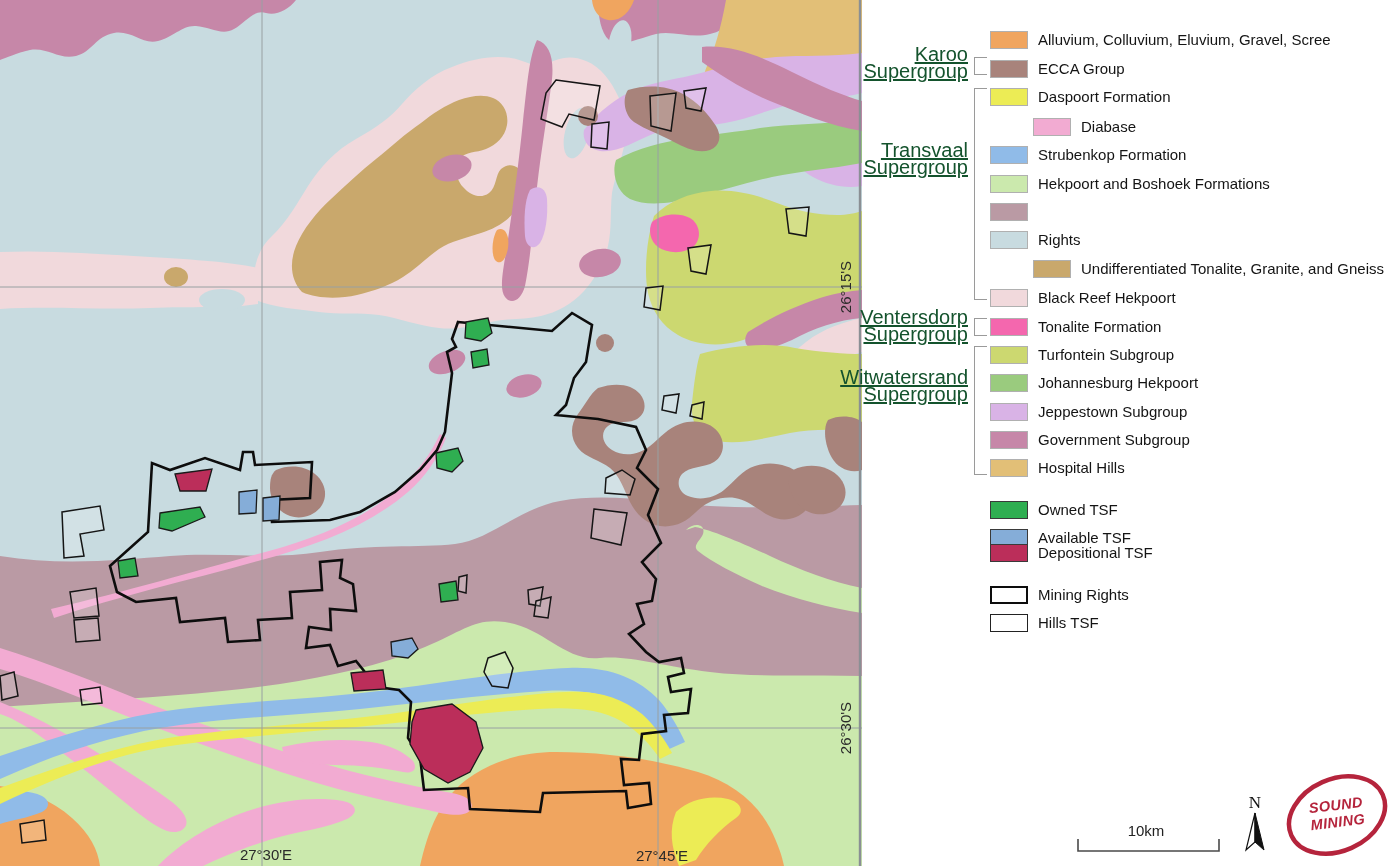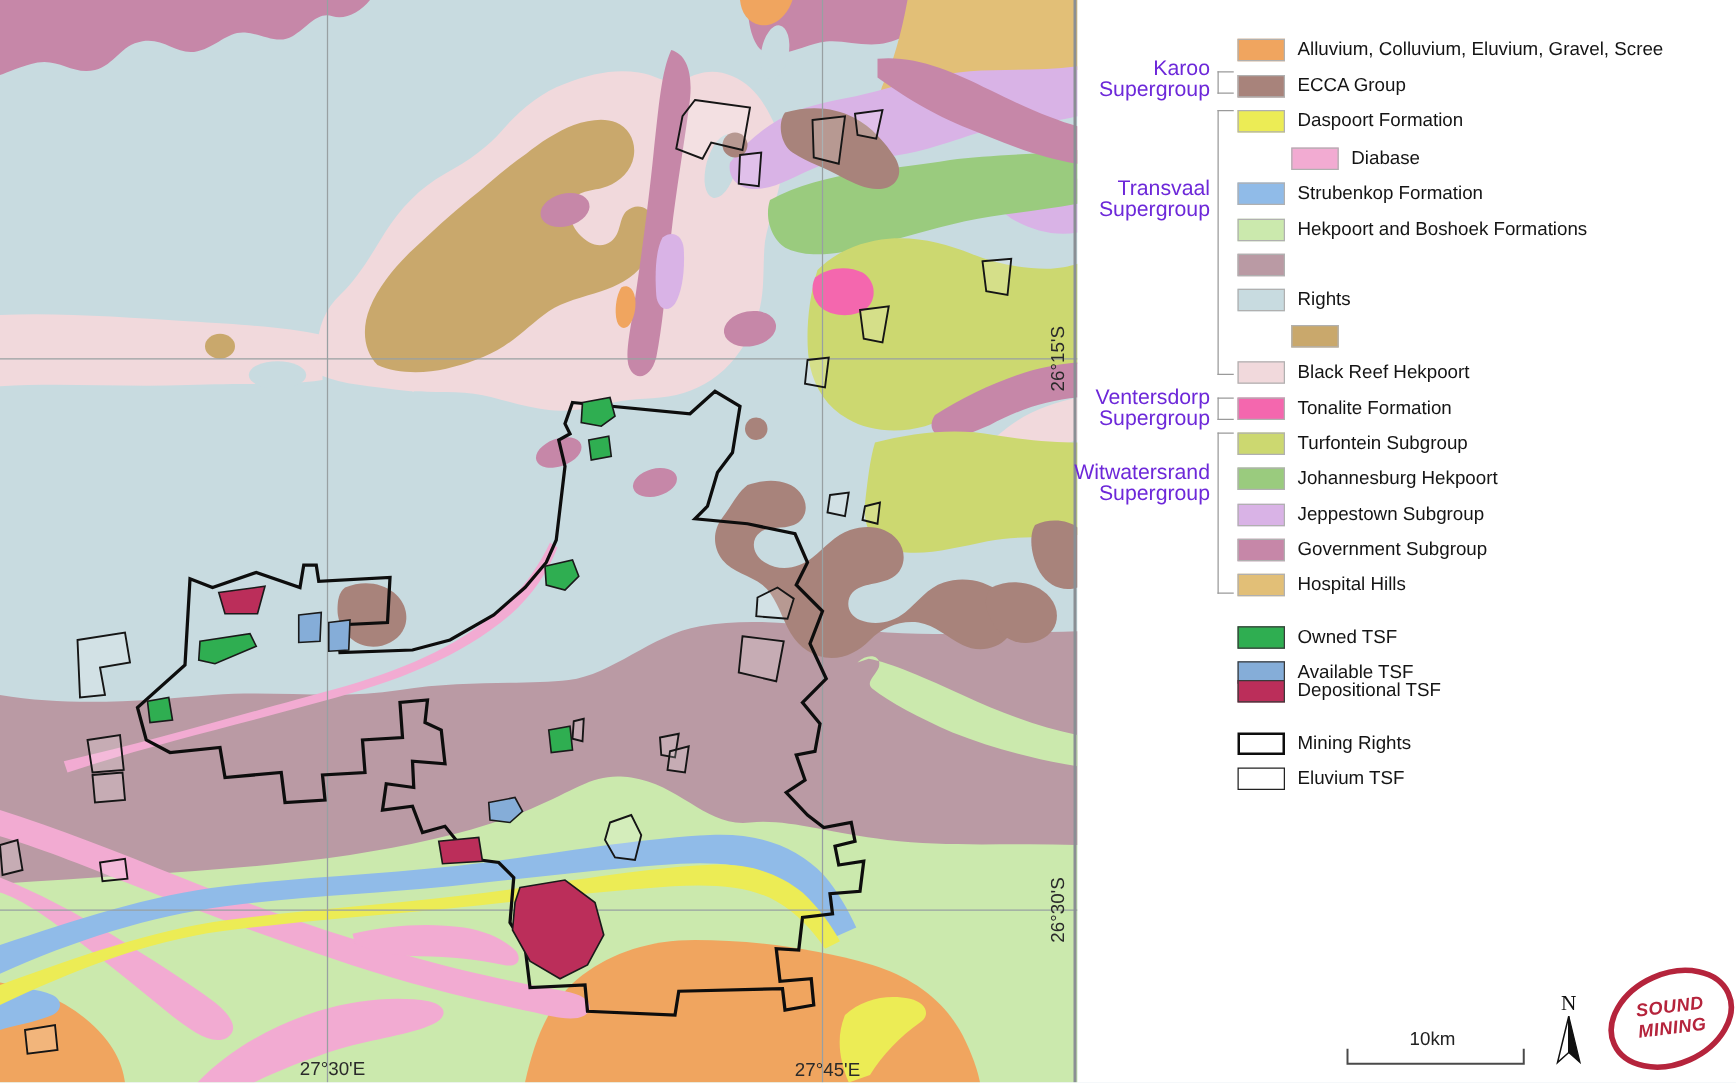--- a/index.html
+++ b/index.html
@@ -6,21 +6,21 @@
   #page{position:relative;width:1389px;height:866px;background:#ffffff;overflow:hidden;
         font-family:"Liberation Sans", sans-serif;color:#1a1a1a;}
   #map-wrap{position:absolute;left:0;top:0;width:862px;height:866px;}
   .lrow{position:absolute;left:990px;display:flex;align-items:center;height:20px;}
   .lrow.ind{left:1033px;}
   .sw{display:inline-block;width:38px;height:18px;border:1px solid #b0b0b0;box-sizing:border-box;}
   .sw.tsf{border:1.5px solid #3a3a3a;}
   .sw.sw-mining{background:#fff;border:2.5px solid #0d0d0d;}
   .sw.sw-target{background:#fff;border:1.3px solid #222;}
   .lbl{margin-left:10px;font-size:15px;line-height:18px;white-space:nowrap;color:#141414;}
-  .ggroup{position:absolute;width:158px;left:810px;text-align:right;font-size:17px;line-height:17px;color:#6d28d9;}
+  .ggroup{position:absolute;width:158px;left:810px;text-align:right;font-size:20px;line-height:17px;color:#14532d;text-decoration:underline;}
   .bracket{position:absolute;left:974px;width:12px;border-left:1px solid #9a9a9a;
            border-top:1px solid #9a9a9a;border-bottom:1px solid #9a9a9a;}
   svg text{font-family:"Liberation Sans", sans-serif;}
   .coord{font-size:15px;fill:#2a2a2a;}
   .scale-txt{font-size:15px;fill:#222;}
   .north-n{font-family:"Liberation Serif", serif;font-size:17px;fill:#111;}
   .logo-txt{font-size:14.5px;font-weight:bold;font-style:italic;letter-spacing:.4px;}
 </style>
 </head>
 <body>
@@ -224,20 +224,21 @@
       </div>
     <div class="lrow" style="top:202px">
         <span class="sw" style="fill: rgb(186, 154, 164); background-color: rgb(186, 154, 164);"></span>
       </div>
     <div class="lrow" style="top:230px">
         <span class="sw" style="fill: rgb(200, 219, 224); background-color: rgb(200, 219, 224);"></span>
         <span class="lbl">Rights</span>
       </div>
     <div class="lrow ind" style="top:259px">
         <span class="sw" style="fill: rgb(201, 168, 108); background-color: rgb(201, 168, 108);"></span>
+        <span class="lbl">Undifferentiated Tonalite, Granite, and Gneiss</span>
       </div>
     <div class="lrow" style="top:288px">
         <span class="sw" style="fill: rgb(241, 217, 220); background-color: rgb(241, 217, 220);"></span>
         <span class="lbl">Black Reef Hekpoort</span>
       </div>
     <div class="lrow" style="top:317px">
         <span class="sw" style="fill: rgb(244, 103, 174); background-color: rgb(244, 103, 174);"></span>
         <span class="lbl">Tonalite Formation</span>
       </div>
     <div class="lrow" style="top:345px">
@@ -272,21 +273,21 @@
     <div class="lrow" style="top:543px">
         <span class="sw tsf" style="fill: rgb(187, 46, 90); background-color: rgb(187, 46, 90);"></span>
         <span class="lbl">Depositional TSF</span>
       </div>
     <div class="lrow" style="top:585px">
         <span class="sw sw-mining"></span>
         <span class="lbl">Mining Rights</span>
       </div>
     <div class="lrow" style="top:613px">
         <span class="sw sw-target"></span>
-        <span class="lbl">Eluvium TSF</span>
+        <span class="lbl">Hills TSF</span>
       </div>
   </div>
 
   <svg width="1389" height="866" viewBox="0 0 1389 866" style="position:absolute;left:0;top:0;pointer-events:none">
     <g>
       <path d="M1078,839 L1078,851 L1219,851 L1219,839" fill="none" stroke="#4a4a4a" stroke-width="1.6"></path>
       <text class="scale-txt" x="1146" y="836" text-anchor="middle">10km</text>
     </g>
     <g>
       <text class="north-n" x="1255" y="808" text-anchor="middle">N</text>

